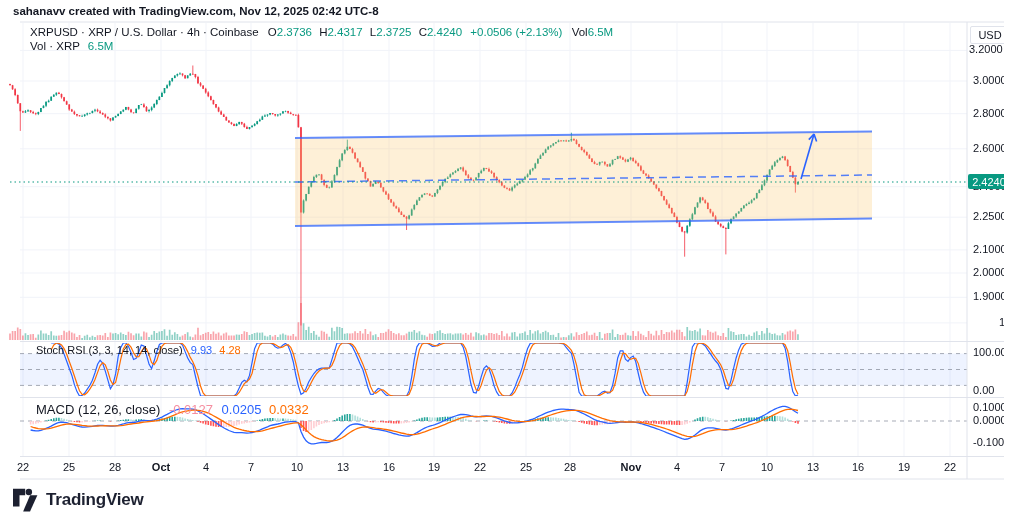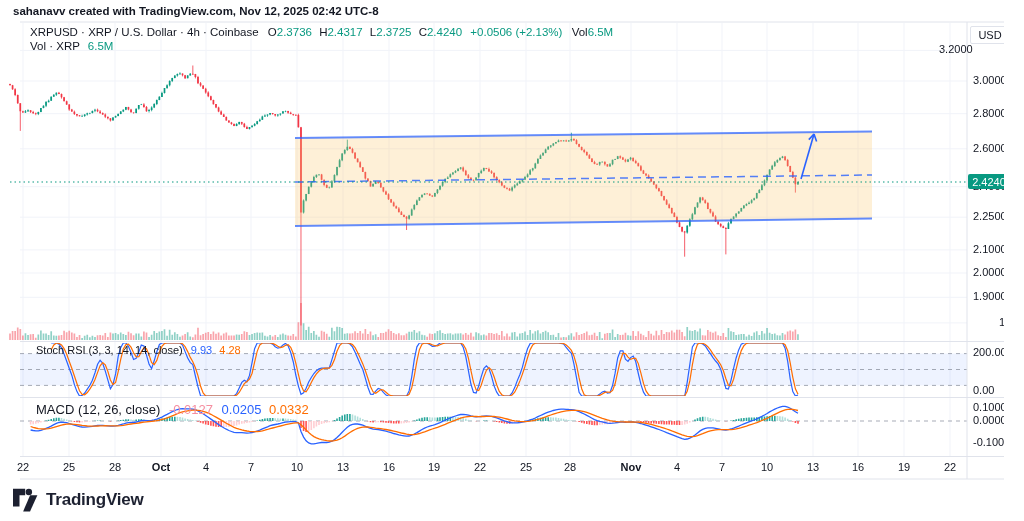--- a/index.html
+++ b/index.html
@@ -132,33 +132,33 @@
   <div class="legend" style="left:36px;top:402px;font-size:13px;">
     <span>MACD (12, 26, close)</span>
     <span class="pink" style="margin-left:5px;">-0.0127</span>
     <span class="blue" style="margin-left:5px;">0.0205</span>
     <span class="orange" style="margin-left:4px;">0.0332</span>
   </div>
 
   <div id="usdbox">USD</div>
 
   <div id="paxis" class="abs">
-      <div class="tick" style="left: 939px; top: 43px;">3.2000</div>
+      <div class="tick" style="left: 969px; top: 43px;">3.2000</div>
       <div class="tick" style="left: 973px; top: 74px;">3.0000</div>
       <div class="tick" style="left: 973px; top: 107px;">2.8000</div>
       <div class="tick" style="left: 973px; top: 142px;">2.6000</div>
       <div class="tick" style="left: 973px; top: 180px;">2.4000</div>
       <div class="tick" style="left: 973px; top: 210px;">2.2500</div>
       <div class="tick" style="left: 973px; top: 243px;">2.1000</div>
       <div class="tick" style="left: 973px; top: 266px;">2.0000</div>
       <div class="tick" style="left: 973px; top: 290px;">1.9000</div>
       <div class="tick" style="left: 973px; top: 316px; margin-left: 26px;">1.8000</div>
     </div>
   <div id="iaxis" class="abs">
-      <div class="tick" style="left: 973px; top: 346px;">200.00</div>
+      <div class="tick" style="left: 973px; top: 346px;">100.00</div>
       <div class="tick" style="left: 973px; top: 384px;">0.00</div>
       <div class="tick" style="left: 973px; top: 401px;">0.1000</div>
       <div class="tick" style="left: 973px; top: 414px;">0.0000</div>
       <div class="tick" style="left: 973px; top: 436px;">-0.1000</div>
     </div>
   <div id="taxis" class="abs">
       <div class="ttick" style="left: 23px; top: 461px;">22</div>
       <div class="ttick" style="left: 69px; top: 461px;">25</div>
       <div class="ttick" style="left: 115px; top: 461px;">28</div>
       <div class="ttick bold" style="left: 161px; top: 461px;">Oct</div>

